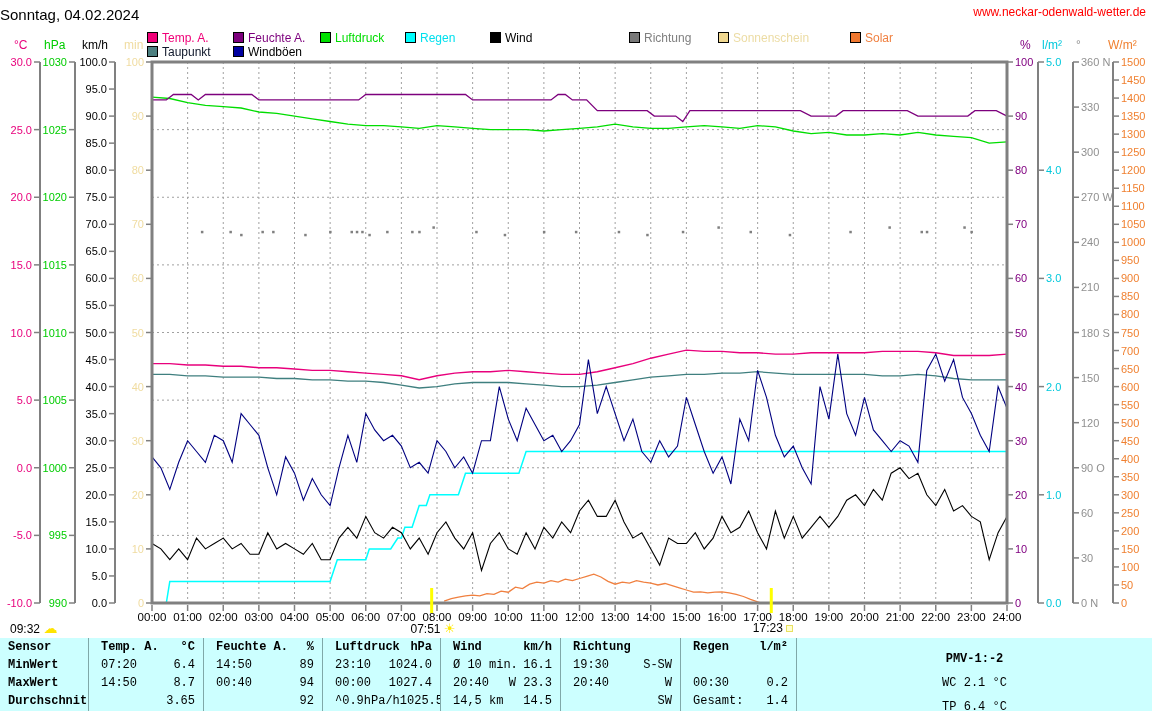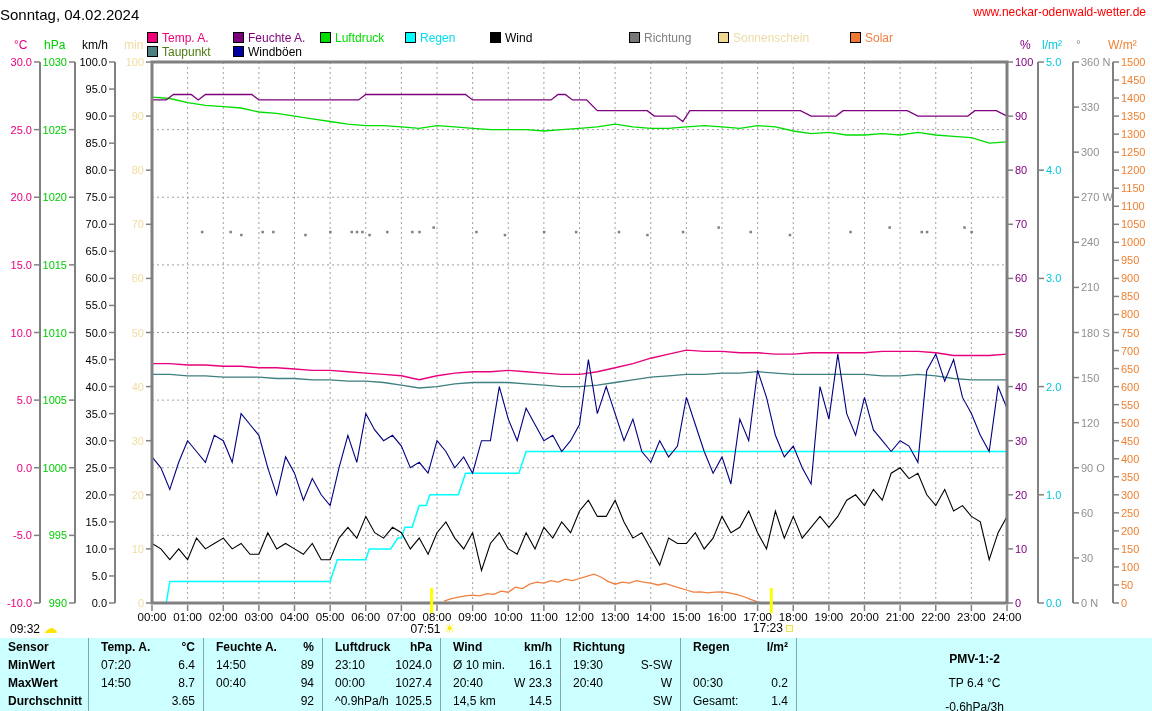--- a/index.html
+++ b/index.html
@@ -11,41 +11,41 @@
   .legend-item .sq { display:inline-block; width:11px; height:11px; border:1px solid #000; vertical-align:-1px; margin-right:4px; }
   .axis-header { position:absolute; font-size:12px; }
   .chart-svg { position:absolute; top:0; left:0; }
   .suntime { position:absolute; font-size:12px; color:#000; white-space:nowrap; }
   .sun-glyph { color:#ffe800; font-size:13px; }
   .set-sq { display:inline-block; width:7px; height:7px; border:1px solid #e8e060; background:#ffffd0; }
   .cloud-glyph { color:#ffe400; font-size:14px; }
   .wtable { position:absolute; left:0; top:638px; width:1152px; height:73px; background:#ccffff; display:grid; font-size:12px; color:#000; }
   .wcol { border-left:1px solid #7fa8a8; overflow:hidden; }
   .wcol:first-child { border-left:none; }
-  .wrow { height:18px; line-height:18px; display:flex; justify-content:space-between; padding:0 8px 0 12px; white-space:nowrap; }
+  .wrow { height:18px; line-height:18px; display:flex; justify-content:space-between; padding:0 8px 0 12px; white-space:nowrap;font-family:Liberation Mono, monospace; }
   .wrow.hdr, .wrow .u, .lblcol .wrow { font-weight:bold; }
   .lblcol .wrow { padding-left:8px; }
   .ctr .wrow { justify-content:center; padding:12px 4px; }
 </style>
 </head>
 <body>
 
 <div class="page">
   <div class="title">Sonntag, 04.02.2024</div>
   <a class="url" href="#">www.neckar-odenwald-wetter.de</a>
   <div id="legend">
       <div class="legend-item" style="left: 147px; top: 31px; color: rgb(240, 0, 120);"><span class="sq" style="background: rgb(240, 0, 120);"></span><span>Temp. A.</span></div>
       <div class="legend-item" style="left: 233px; top: 31px; color: rgb(125, 0, 125);"><span class="sq" style="background: rgb(125, 0, 125);"></span><span>Feuchte A.</span></div>
       <div class="legend-item" style="left: 320px; top: 31px; color: rgb(0, 221, 0);"><span class="sq" style="background: rgb(0, 224, 0);"></span><span>Luftdruck</span></div>
       <div class="legend-item" style="left: 405px; top: 31px; color: rgb(0, 224, 238);"><span class="sq" style="background: rgb(0, 255, 255);"></span><span>Regen</span></div>
       <div class="legend-item" style="left: 490px; top: 31px; color: rgb(0, 0, 0);"><span class="sq" style="background: rgb(0, 0, 0);"></span><span>Wind</span></div>
       <div class="legend-item" style="left: 629px; top: 31px; color: rgb(128, 128, 128);"><span class="sq" style="background: rgb(120, 120, 120);"></span><span>Richtung</span></div>
       <div class="legend-item" style="left: 718px; top: 31px; color: rgb(236, 220, 164);"><span class="sq" style="background: rgb(240, 216, 144);"></span><span>Sonnenschein</span></div>
       <div class="legend-item" style="left: 803px; top: 31px; color: rgb(240, 128, 64); padding-left: 47px;"><span class="sq" style="background: rgb(240, 120, 48);"></span><span>Solar</span></div>
-      <div class="legend-item" style="left: 147px; top: 45px; color: #4d7c0f;"><span class="sq" style="background: rgb(77, 128, 128);"></span><span>Taupunkt</span></div>
+      <div class="legend-item" style="left: 147px; top: 45px; color: #0f172a;"><span class="sq" style="background: rgb(77, 128, 128);"></span><span>Taupunkt</span></div>
       <div class="legend-item" style="left: 233px; top: 45px; color: rgb(0, 0, 0);"><span class="sq" style="background: rgb(0, 0, 160);"></span><span>Windböen</span></div>
     </div>
   <div id="axis-headers">
       <div class="axis-header" style="left: 14px; top: 38px; color: rgb(232, 0, 124);">°C</div>
       <div class="axis-header" style="left: 44px; top: 38px; color: rgb(0, 204, 0);">hPa</div>
       <div class="axis-header" style="left: 82px; top: 38px; color: rgb(0, 0, 0);">km/h</div>
       <div class="axis-header" style="left: 124px; top: 38px; color: rgb(240, 220, 160);">min</div>
       <div class="axis-header" style="left: 1020px; top: 38px; color: rgb(128, 0, 128);">%</div>
       <div class="axis-header" style="left: 1042px; top: 38px; color: rgb(0, 200, 220);">l/m²</div>
       <div class="axis-header" style="left: 1076px; top: 38px; color: rgb(144, 144, 144);">°</div>
@@ -528,17 +528,18 @@
           <span>00:30</span>
           <span>0.2</span>
         </div>
         <div class="wrow">
           <span>Gesamt:</span>
           <span>1.4</span>
         </div>
       </div>
       <div class="wcol ctr">
         <div class="wrow hdr">PMV-1:-2</div>
+        <div class="wrow">WC 2.1 °C</div>
         <div class="wrow">TP 6.4 °C</div>
         <div class="wrow">-0.6hPa/3h</div>
       </div>
     </div>
 </div>
 
 </body></html>

